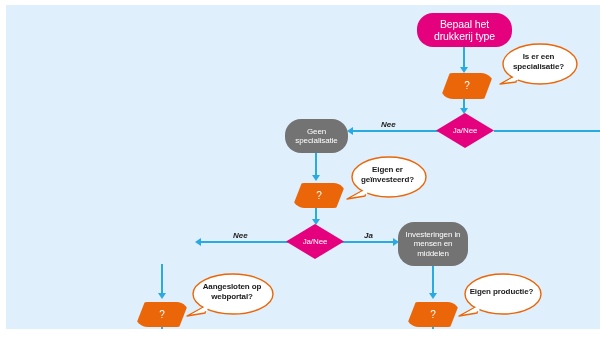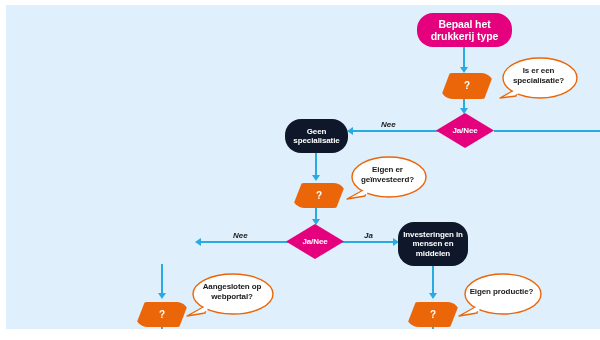--- a/index.html
+++ b/index.html
@@ -37,33 +37,33 @@
   }
 
   
   .node {
     position: absolute;
     display: flex;
     align-items: center;
     justify-content: center;
     text-align: center;
     color: #ffffff;
-    font-weight: bold;
+    font-weight: normal;
     line-height: 1.16;
     letter-spacing: -0.1px;
     box-sizing: border-box;
     border-radius: 16px;
   }
   .start-box {
     background: #e5007d;
     font-size: 10.5px;
     padding: 2px 4px;
   }
   .proc-box {
-    background: #0f172a;
+    background: #737373;
     font-size: 8px;
     padding: 2px 3px;
   }
   .diamond {
     background: #e5007d;
     font-size: 8px;
     clip-path: polygon(50% 0%, 100% 50%, 50% 100%, 0% 50%);
     text-align: right;
   }
   .para {
@@ -193,21 +193,21 @@
 
       <div class="node diamond" style="left:286px; top:224px; width:58px; height:35px;">Ja/Nee</div>
 
 
       <div class="node proc-box" style="left:398px; top:222px; width:70px; height:44px;">Investeringen in mensen en middelen</div>
 
       <div class="node para" style="left:135px; top:302px; width:54px; height:25px;">?</div>
 
       <div class="node para" style="left:406px; top:302px; width:54px; height:25px;">?</div>
 
-      <div class="bubble-wrap" style="left:492px; top:56px; width:88px; height:46px;">
+      <div class="bubble-wrap" style="left:492px; top:42px; width:88px; height:46px;">
         <svg width="88" height="46" viewBox="0 0 88 46" aria-hidden="true">
           <path d="M8 42 L26 32 L24 40 Z" fill="#ffffff" stroke="#ea6608" stroke-width="1.4" stroke-linejoin="round"></path>
           <ellipse cx="48" cy="22" rx="37" ry="20" fill="#ffffff" stroke="#ea6608" stroke-width="1.4"></ellipse>
           <path d="M14 40 L28 31 L26 38 Z" fill="#ffffff" stroke="none"></path>
         </svg>
         <div class="bubble-text" style="padding-left:14px; padding-bottom:6px;">Is er een specialisatie?</div>
       </div>
 
       <div class="bubble-wrap" style="left:341px; top:155px; width:88px; height:46px;">
         <svg width="88" height="46" viewBox="0 0 88 46" aria-hidden="true">

